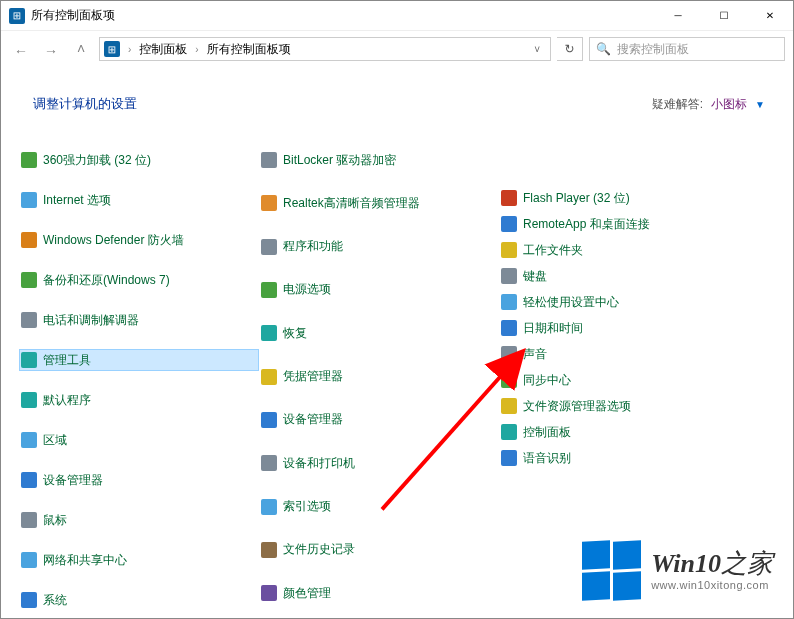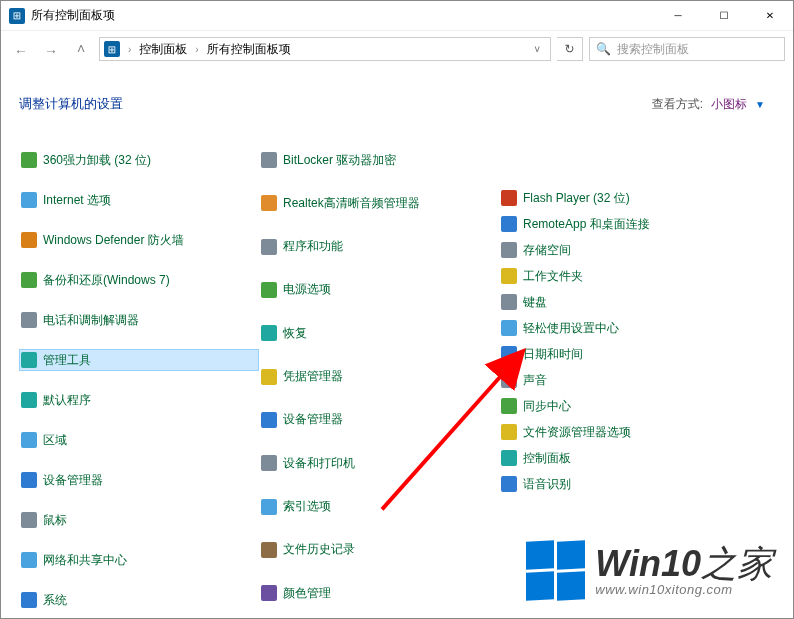--- a/index.html
+++ b/index.html
@@ -60,21 +60,21 @@
     width:26px;height:24px;border:1px solid #ccc;border-left:none;display:flex;align-items:center;justify-content:center;color:#555;
   }
   .search {
     width:196px;height:24px;border:1px solid #ccc;display:flex;align-items:center;padding:0 6px;gap:6px;color:#999;
   }
   .search .sicon{font-size:12px;}
 
   
   .header {
     display:flex;
-    padding:28px 28px 8px 18px;
+    padding:28px 28px 8px 32px;
   }
   .header .h1 { color:#003399;font-size:13px; }
   .header .spacer{flex:1;}
   .viewby { color:#555;font-size:12px;display:flex;align-items:center;gap:8px;}
   .viewby .link{color:#701a75;}
   .viewby .chev{color:#0066cc;font-size:10px;}
 
   
   .grid {
     display:grid;
@@ -106,23 +106,23 @@
     position:absolute;right:20px;bottom:18px;display:flex;align-items:center;gap:10px;
     pointer-events:none;
   }
   .wm-logo{display:grid;grid-template-columns:28px 28px;grid-template-rows:28px 28px;gap:3px;}
   .wm-logo div{background:#0078d7;}
   .wm-logo div:nth-child(1){transform:skewY(-3deg);}
   .wm-logo div:nth-child(2){transform:skewY(-3deg);}
   .wm-logo div:nth-child(3){transform:skewY(-3deg);}
   .wm-logo div:nth-child(4){transform:skewY(-3deg);}
   .wm-text{display:flex;flex-direction:column;line-height:1.1;}
-  .wm-text .big{font-size:36px;color:#333;font-style:italic;font-weight:500;}
+  .wm-text .big{font-size:26px;color:#333;font-style:italic;font-weight:500;font-family:Liberation Serif, serif;}
   .wm-text .big b{font-weight:700;}
-  .wm-text .url{font-size:13px;color:#777;letter-spacing:.5px;font-style:italic;}
+  .wm-text .url{font-size:11px;color:#777;letter-spacing:.5px;}
 </style>
 </head>
 <body>
 
 <div class="titlebar">
   <span class="ticon">⊞</span>
   <span class="title">所有控制面板项</span>
   <div class="win-controls">
     <div class="win-btn">─</div>
     <div class="win-btn">☐</div>
@@ -146,21 +146,21 @@
   <div class="search">
     <span class="sicon">🔍</span>
     <span>搜索控制面板</span>
   </div>
 </div>
 
 <div class="header">
   <div class="h1">调整计算机的设置</div>
   <div class="spacer"></div>
   <div class="viewby">
-    <span>查看方式:</span>
+    <span>疑难解答:</span>
     <span class="link">小图标</span>
     <span class="chev">▼</span>
   </div>
 </div>
 
 <div class="grid">
   <div id="col1" style="display: flex; flex-direction: column; gap: 18px;">
       <div class="item">
         <span class="icn c-green"></span>
         <span class="lbl">360强力卸载 (32 位)</span>
@@ -273,24 +273,20 @@
       </div>
     </div>
   <div id="col3" style="display: flex; flex-direction: column; gap: 4px; margin-top: 38px;">
       <div class="item">
         <span class="icn c-red"></span>
         <span class="lbl">Flash Player (32 位)</span>
       </div>
       <div class="item">
         <span class="icn c-blue"></span>
         <span class="lbl">RemoteApp 和桌面连接</span>
-      </div>
-      <div class="item">
-        <span class="icn c-gray"></span>
-        <span class="lbl">存储空间</span>
       </div>
       <div class="item">
         <span class="icn c-yellow"></span>
         <span class="lbl">工作文件夹</span>
       </div>
       <div class="item">
         <span class="icn c-gray"></span>
         <span class="lbl">键盘</span>
       </div>
       <div class="item">

